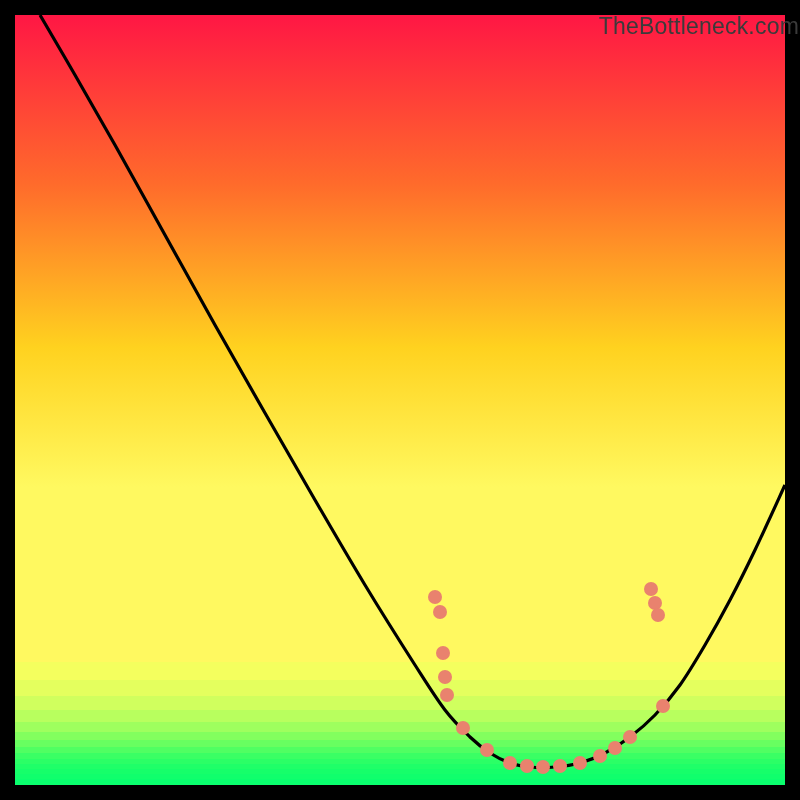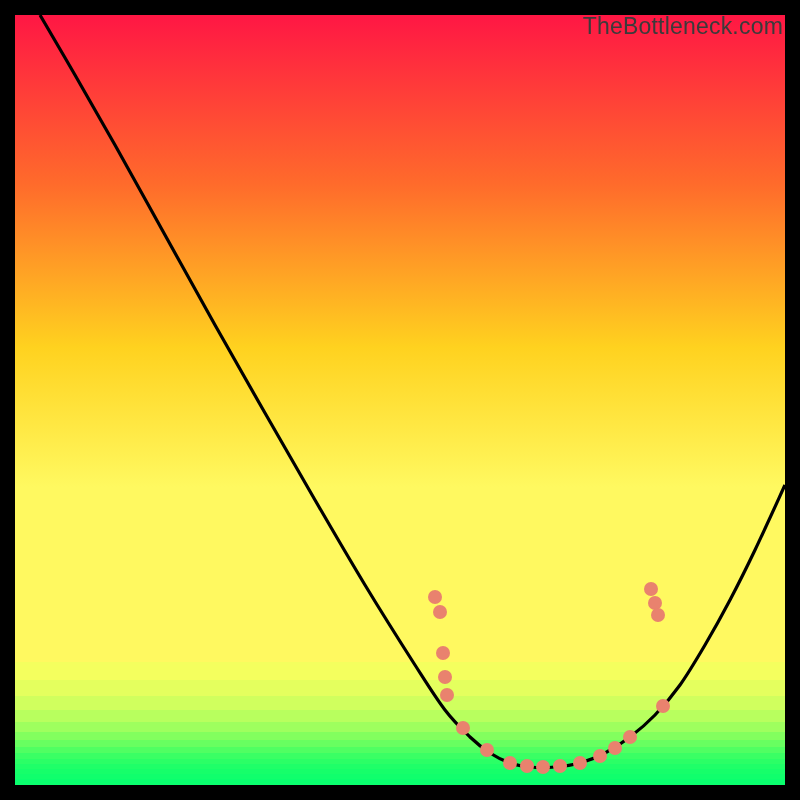--- a/index.html
+++ b/index.html
@@ -11,20 +11,21 @@
     overflow: hidden;
     font-family: Arial, Helvetica, sans-serif;
   }
   .frame {
     position: absolute;
     left: 15px;
     top: 15px;
     width: 770px;
     height: 770px;
     background: #000;
+    padding-left: 16px;
   }
   .plot {
     position: absolute;
     left: 0;
     top: 0;
     width: 770px;
     height: 770px;
   }
   .watermark {
     position: absolute;

